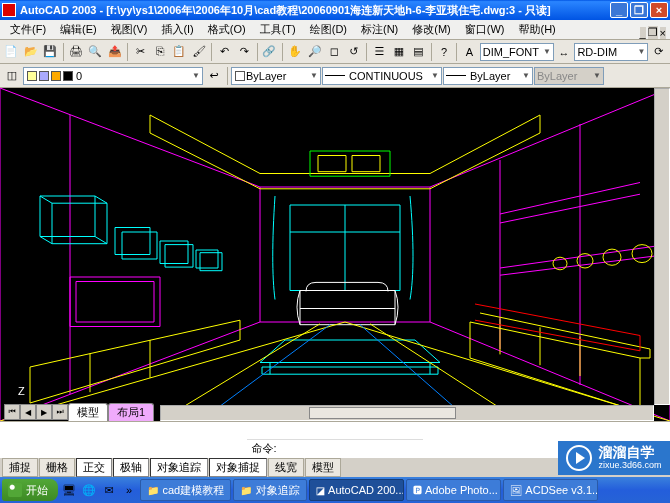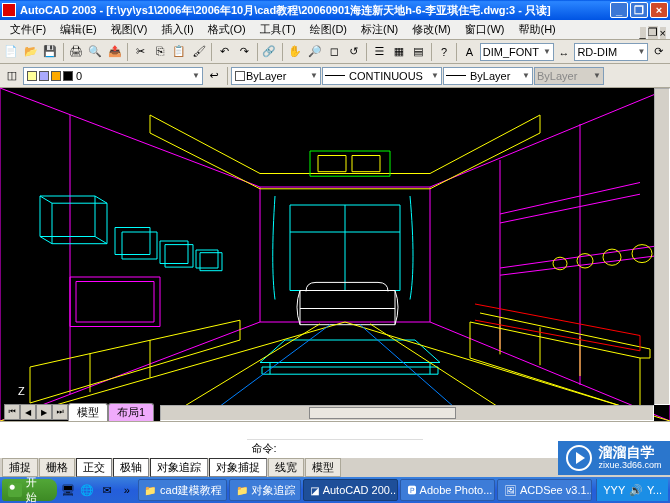--- a/index.html
+++ b/index.html
@@ -364,25 +364,20 @@
   <div class="ql">🖥</div>
   <div class="ql">🌐</div>
   <div class="ql">✉</div>
   <div class="ql">»</div>
   <div class="task">📁<span>cad建模教程</span></div>
   <div class="task">📁<span>对象追踪</span></div>
   <div class="task active">◪<span>AutoCAD 200...</span></div>
   <div class="task">🅿<span>Adobe Photo...</span></div>
   <div class="task">🖼<span>ACDSee v3.1...</span></div>
   <span class="spacer"></span>
-  <div class="tray">
-    <span>YYY</span>
-    <span>🔊</span>
-    <span>Y...</span>
-  </div>
 </div>
 
 <div class="watermark">
   <div class="play"></div>
   <div class="wm-txt">
     <span>溜溜自学</span>
     <span>zixue.3d66.com</span>
   </div>
 </div>
 

